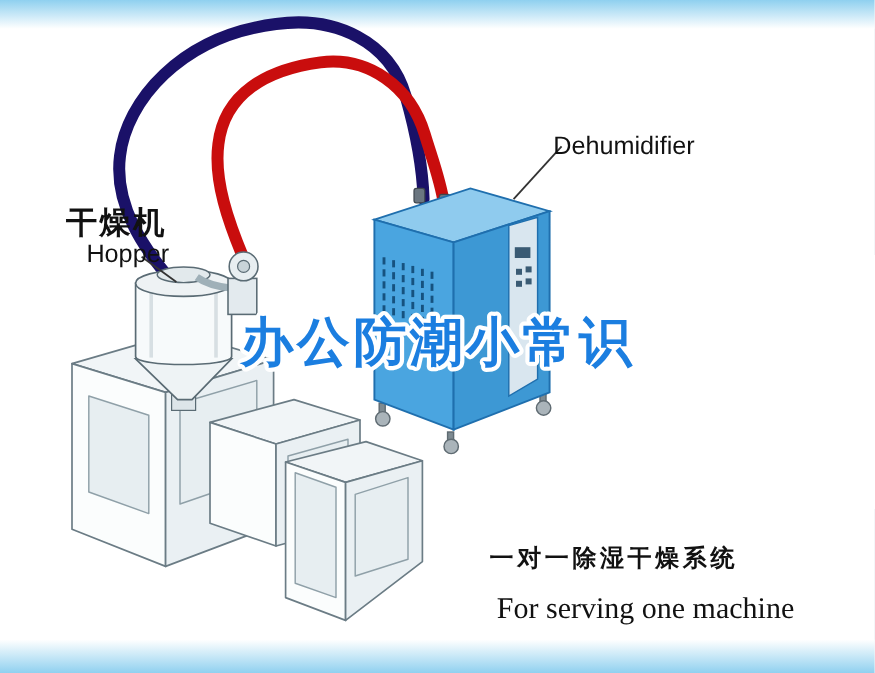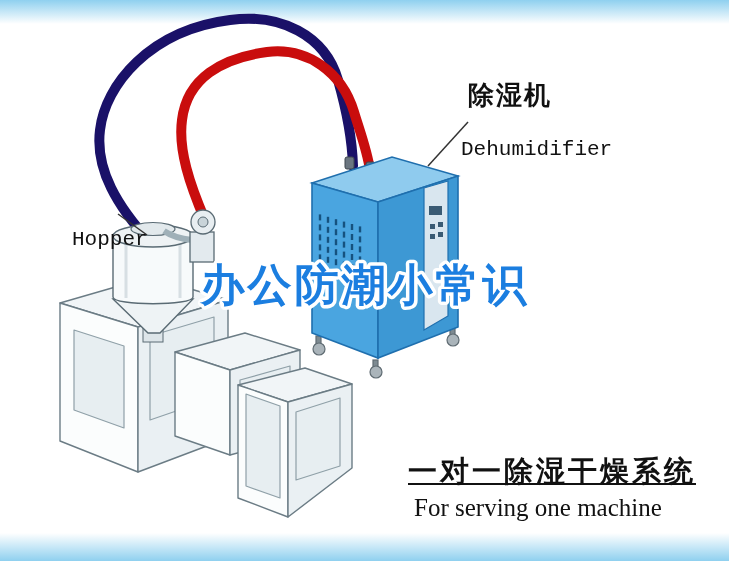--- a/index.html
+++ b/index.html
@@ -11,22 +11,22 @@
     position:absolute;left:0;top:0;width:729px;height:24px;
     background:linear-gradient(#8fd0ef,#ffffff);
   }
   .band-bottom{
     position:absolute;left:0;bottom:0;width:729px;height:28px;
     background:linear-gradient(#ffffff,#8fd0ef);
   }
   svg.diagram{position:absolute;left:0;top:0;}
   .txt{position:absolute;white-space:nowrap;color:#111;}
   .lbl-zh{font-size:26px;font-weight:bold;letter-spacing:2px;}
-  .lbl-en{font-family:Liberation Mono, monospace;font-size:21px;margin-top:28px;}
-  .cap-zh{font-size:29px;font-weight:bold;letter-spacing:3px;text-decoration:underline;}
+  .lbl-en{font-family:Liberation Sans, sans-serif;font-size:21px;}
+  .cap-zh{font-size:20px;font-weight:bold;letter-spacing:3px;}
   .cap-en{font-family:"Liberation Serif",serif;font-size:25px;}
   .machine-line{stroke:#6b7c85;stroke-width:1.4;}
   .panel{fill:#e7eef1;stroke:#8fa0a8;stroke-width:1.2;}
 </style>
 </head>
 <body>
 
 <div class="stage">
 
   <div class="band-top"></div>
@@ -138,21 +138,21 @@
         <rect x="438" y="232" width="5" height="5" fill="#3a5b74"></rect>
       </g>
     </g>
 
     <line x1="118" y1="214" x2="147" y2="235" stroke="#333" stroke-width="1.5"></line>
     <line x1="468" y1="122" x2="428" y2="166" stroke="#333" stroke-width="1.5"></line>
 
     <text x="365" y="300" text-anchor="middle" font-family="Liberation Sans, sans-serif" font-size="44" font-weight="bold" letter-spacing="3" fill="#1b7ee0" stroke="#ffffff" stroke-width="7" paint-order="stroke" stroke-linejoin="round">办公防潮小常识</text>
   </svg>
 
+  <div class="txt lbl-zh" style="left:55px;top:168px;">干燥机</div>
   <div class="txt lbl-en" style="left:72px;top:200px;">Hopper</div>
 
-  <div class="txt lbl-zh" style="left:468px;top:78px;">除湿机</div>
   <div class="txt lbl-en" style="left:461px;top:110px;">Dehumidifier</div>
 
   <div class="txt cap-zh" style="left:408px;top:452px;">一对一除湿干燥系统</div>
   <div class="txt cap-en" style="left:414px;top:494px;">For serving one machine</div>
 
 </div>
 
 </body></html>

